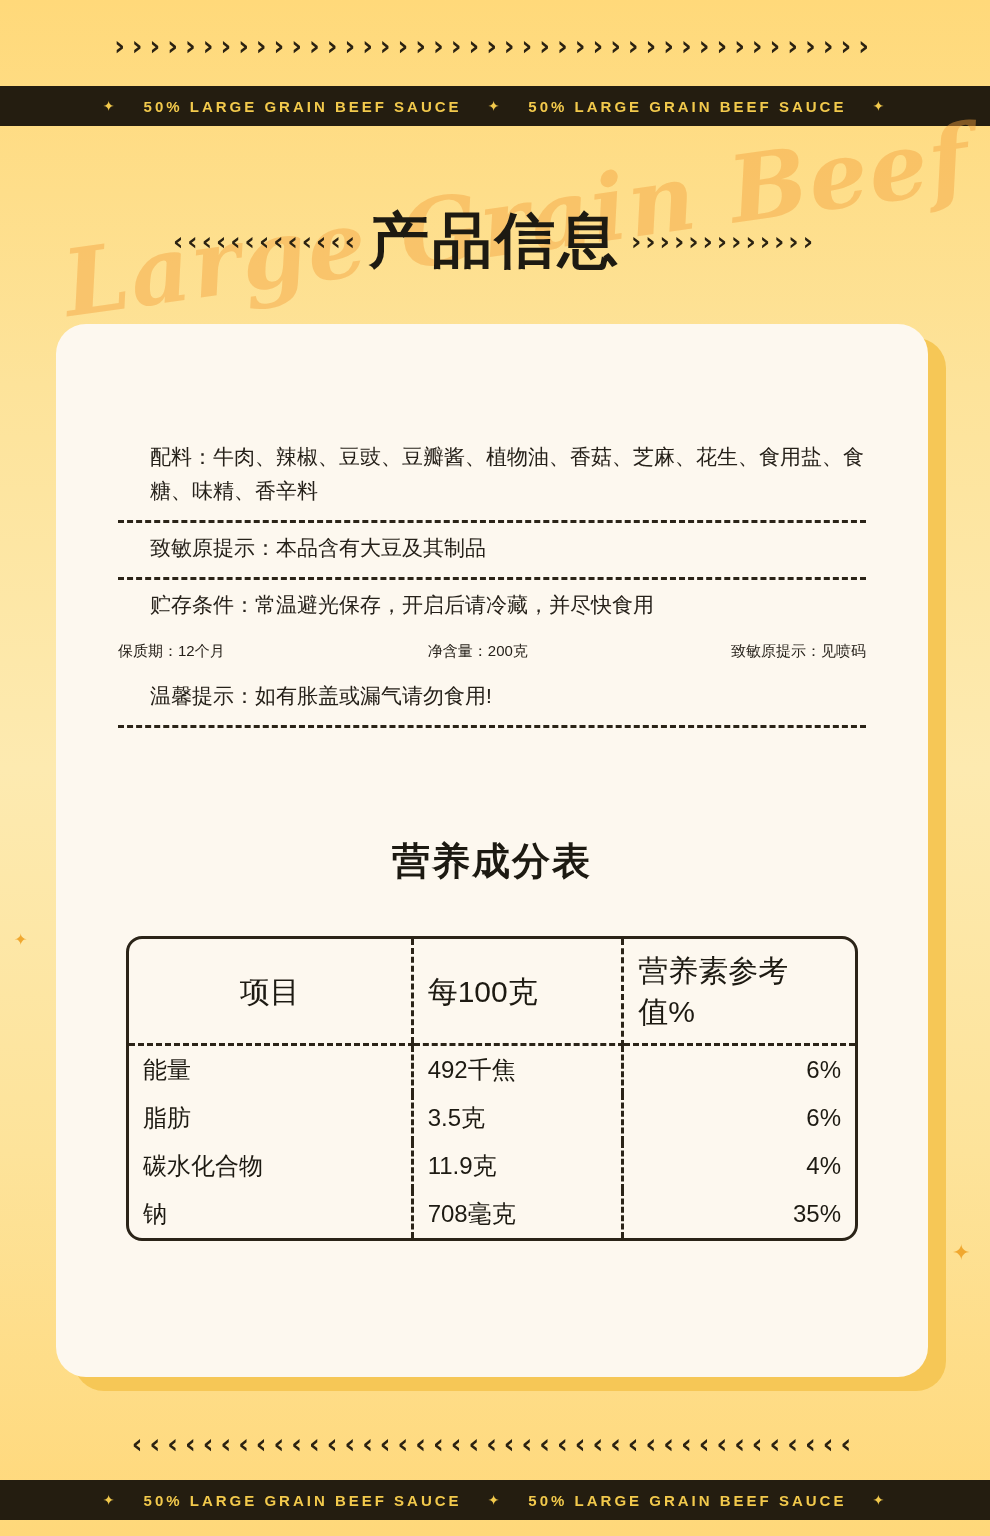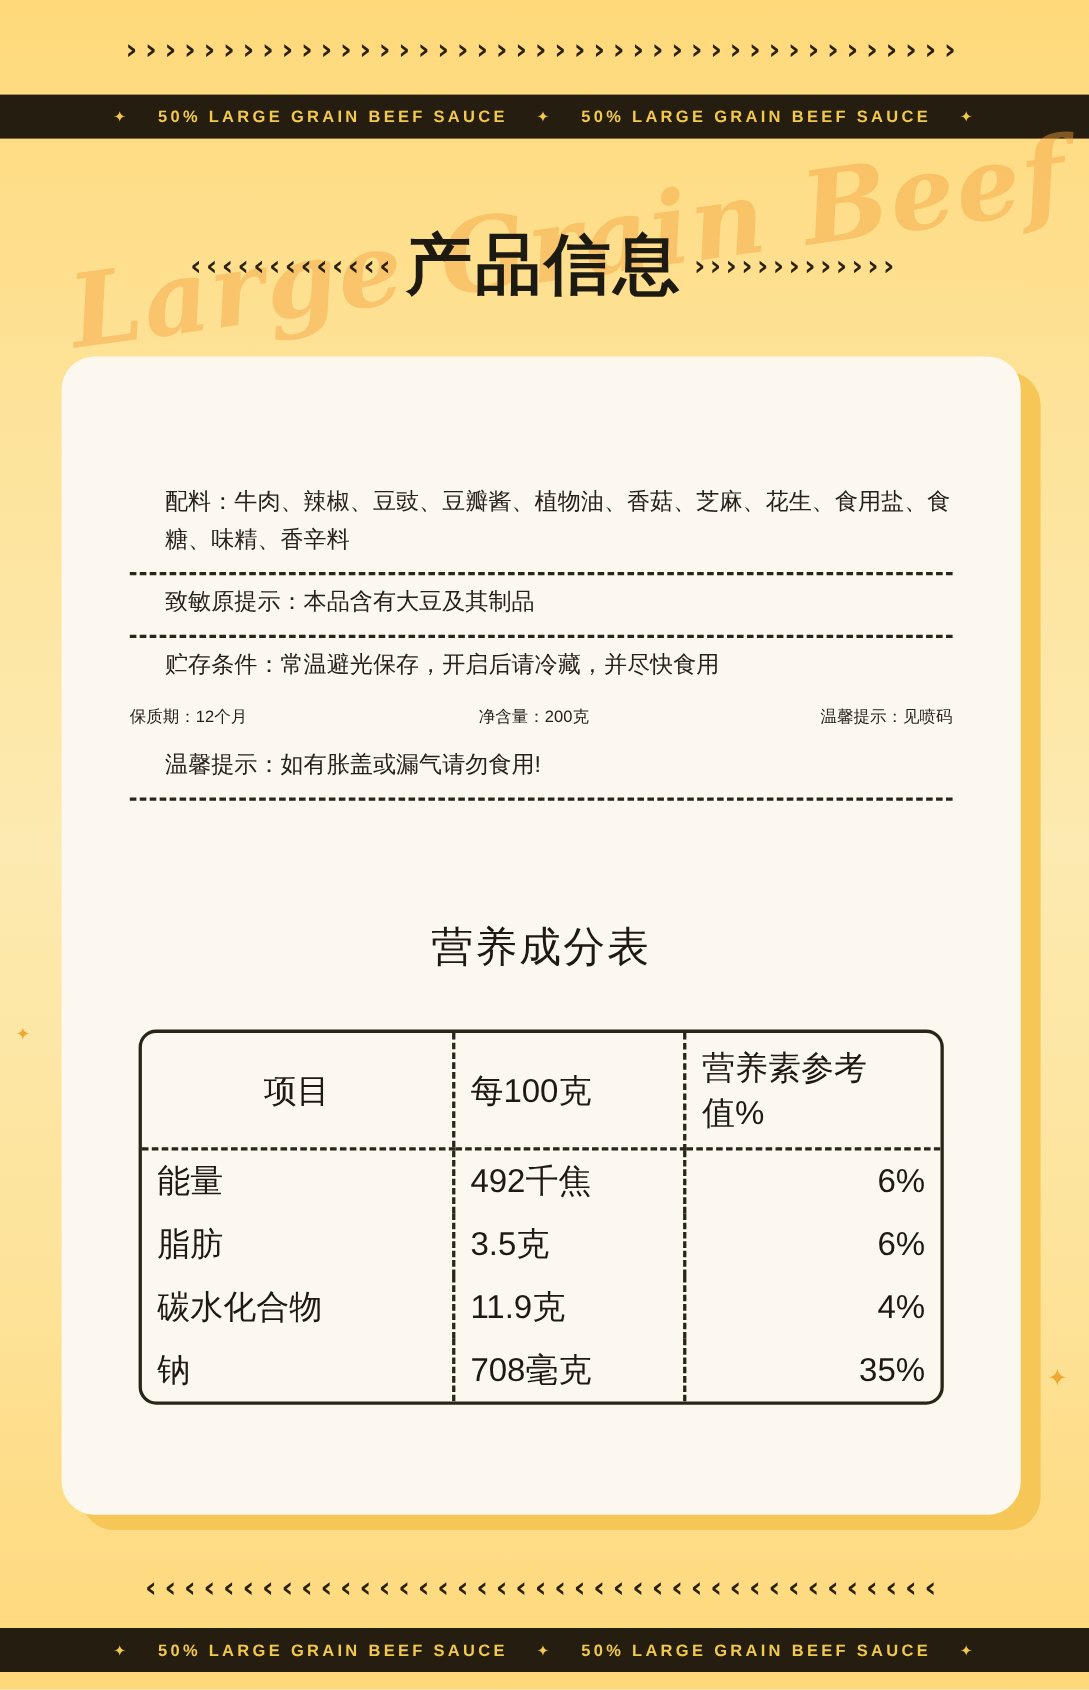--- a/index.html
+++ b/index.html
@@ -150,40 +150,40 @@
   .triple-row > div { white-space: nowrap; }
 
   
   .nutri-title {
     position: absolute;
     top: 512px;
     left: 0;
     width: 872px;
     text-align: center;
     font-size: 38px;
-    font-weight: normal;
+    font-weight: bold;
     color: #1d1a12;
     letter-spacing: 2px;
   }
   .nutri-table {
     position: absolute;
     top: 612px;
     left: 70px;
     width: 732px;
     border: 3px solid #2b2418;
     border-radius: 16px;
     box-sizing: border-box;
     overflow: hidden;
   }
   .nutri-table table {
     width: 100%;
     border-collapse: collapse;
   }
   .nutri-table th, .nutri-table td {
-    font-size: 30px;
+    font-size: 24px;
     color: #1d1a12;
     padding: 8px 14px;
     font-weight: normal;
   }
   .nutri-table thead th {
     font-size: 30px;
     padding: 12px 14px 10px 14px;
     border-bottom: 3px dashed #2b2418;
   }
   .col-item { width: 39%; text-align: left; }
@@ -228,21 +228,21 @@
 
   <div class="info-block">
     <div class="info-line">配料：牛肉、辣椒、豆豉、豆瓣酱、植物油、香菇、芝麻、花生、食用盐、食糖、味精、香辛料</div>
     <div class="dash-sep"></div>
     <div class="info-line">致敏原提示：本品含有大豆及其制品</div>
     <div class="dash-sep"></div>
     <div class="info-line">贮存条件：常温避光保存，开启后请冷藏，并尽快食用</div>
     <div class="triple-row">
       <div>保质期：12个月</div>
       <div>净含量：200克</div>
-      <div>温馨提示：见喷码</div>
+      <div>致敏原提示：见喷码</div>
     </div>
     <div class="info-line">温馨提示：如有胀盖或漏气请勿食用!</div>
     <div class="dash-sep"></div>
   </div>
 
   <div class="nutri-title">营养成分表</div>
 
   <div class="nutri-table">
     <table>
       <thead>

